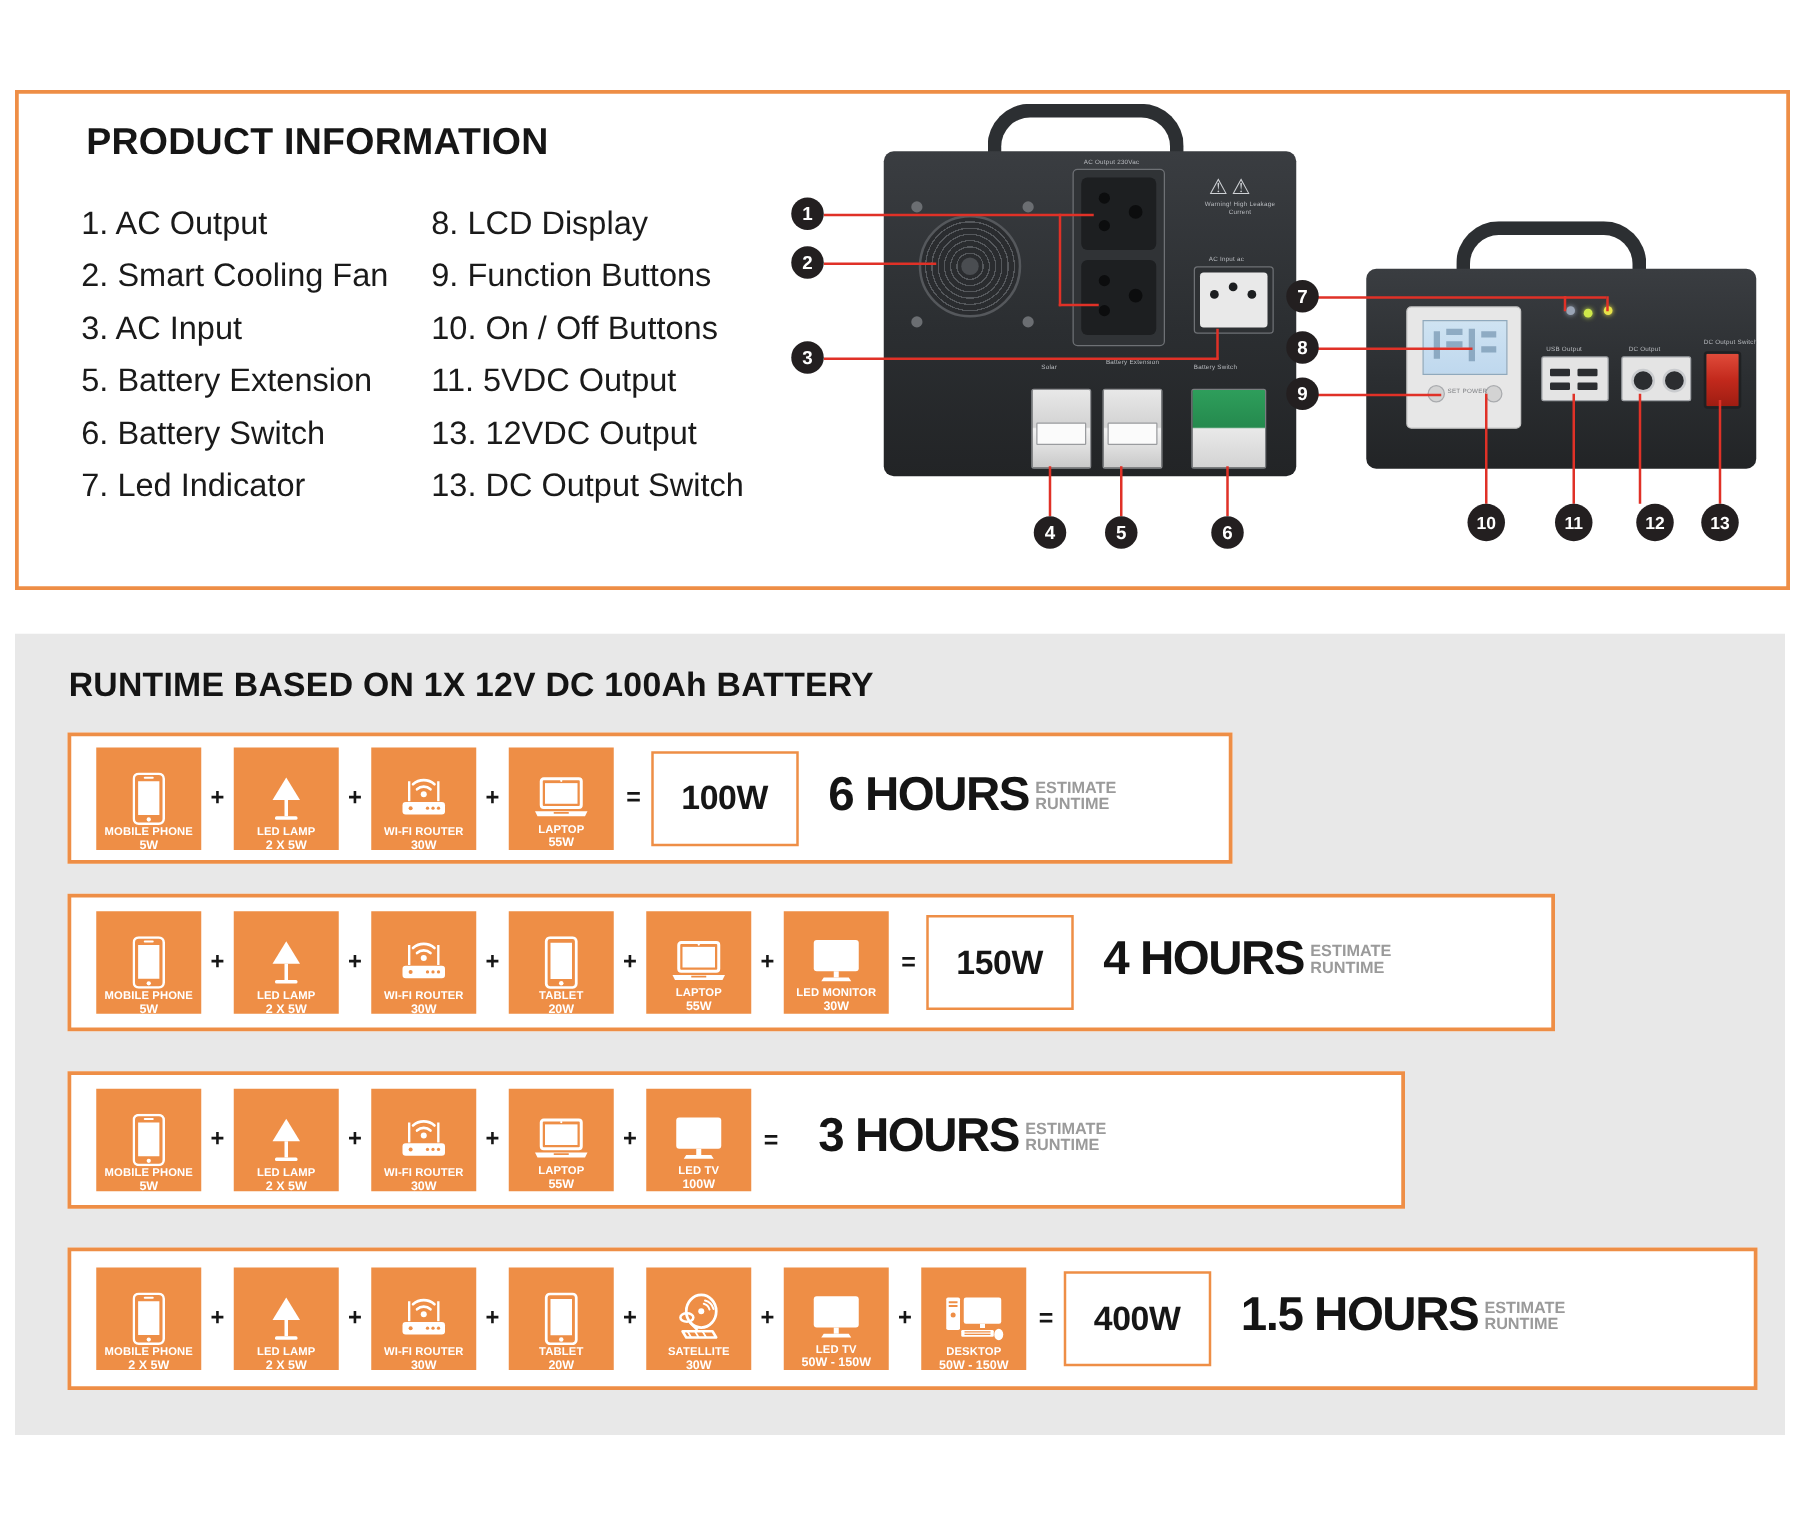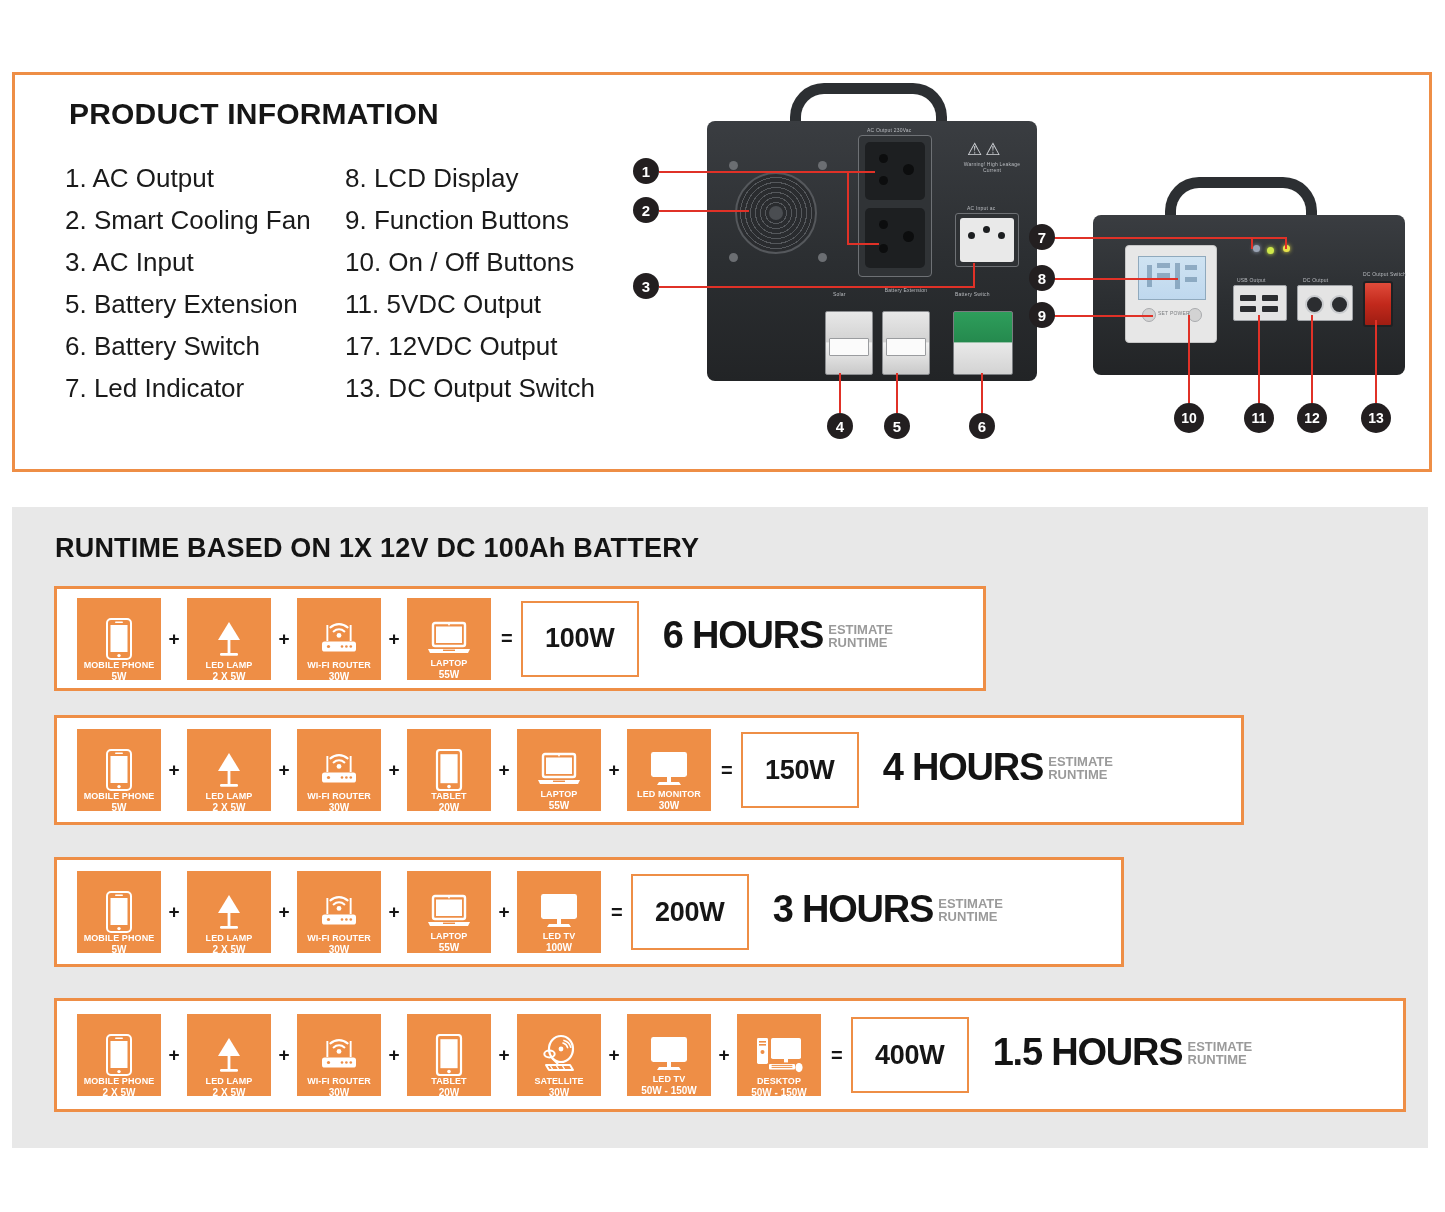--- a/index.html
+++ b/index.html
@@ -356,21 +356,21 @@
         <div class="pitem">3. AC Input</div>
         <div class="pitem">5. Battery Extension</div>
         <div class="pitem">6. Battery Switch</div>
         <div class="pitem">7. Led Indicator</div>
       </div>
       <div class="pcol" id="pcol-b">
         <div class="pitem">8. LCD Display</div>
         <div class="pitem">9. Function Buttons</div>
         <div class="pitem">10. On / Off Buttons</div>
         <div class="pitem">11. 5VDC Output</div>
-        <div class="pitem">17. 12VDC Output</div>
+        <div class="pitem">13. 12VDC Output</div>
         <div class="pitem">13. DC Output Switch</div>
       </div>
     </div>
 
     <div class="photo" id="rear-photo" style="left:600px;top:0px;width:420px;height:380px;">
 
       <div class="handle" style="left:175px;top:8px;width:135px;height:40px;"></div>
 
       <div class="chassis" style="left:92px;top:46px;width:330px;height:260px;"></div>
 
@@ -493,21 +493,21 @@
       <div class="lead lead-v" style="left:173px;top:150px;height:88px;"></div>
       <div class="lead lead-v" style="left:243px;top:150px;height:88px;"></div>
       <div class="lead lead-v" style="left:296px;top:150px;height:88px;"></div>
       <div class="lead lead-v" style="left:360px;top:155px;height:83px;"></div>
 
       <div class="callout-badge" style="left:14px;top:59px;">7</div>
       <div class="callout-badge" style="left:14px;top:100px;">8</div>
       <div class="callout-badge" style="left:14px;top:137px;">9</div>
       <div class="callout-badge wide" style="left:159px;top:238px;">10</div>
       <div class="callout-badge wide" style="left:229px;top:238px;">11</div>
-      <div class="callout-badge wide" style="left:282px;top:238px;">12</div>
+      <div class="callout-badge wide" style="left:294px;top:238px;">12</div>
       <div class="callout-badge wide" style="left:346px;top:238px;">13</div>
     </div>
   </div>
 
   <div id="runtime-section">
     <div id="runtime-title">RUNTIME BASED ON 1X 12V DC 100Ah BATTERY</div>
 
     <div class="runtime-row" id="row-0" style="top:79px;width:932px;height:105px;">
       <div class="row-inner">
           <div class="tile">
@@ -740,23 +740,20 @@
       <rect x="5" y="3" width="36" height="25" rx="2.4" fill="#ffffff"></rect>
       <rect x="21" y="28" width="4" height="5" fill="#ffffff"></rect>
       <path d="M11 36 H35 L33 33 H13 Z" fill="#ffffff"></path>
     </svg>
             </div>
             <div class="tile-name">LED TV</div>
             <div class="tile-watt">100W</div>
           </div>
           <div class="eq-wrap">
             <span class="eq-sign">=</span>
-            <span class="watt-box">
-              <span class="watt-text">200W</span>
-            </span>
           </div>
           <div class="hours-wrap">
             <span class="hours-big">3 HOURS</span>
             <span class="hours-sub"><span class="l1">ESTIMATE</span><br><span class="l2">RUNTIME</span></span>
           </div>
         </div>
     </div>
     <div class="runtime-row" id="row-3" style="top:491px;width:1352px;height:114px;">
       <div class="row-inner">
           <div class="tile">

